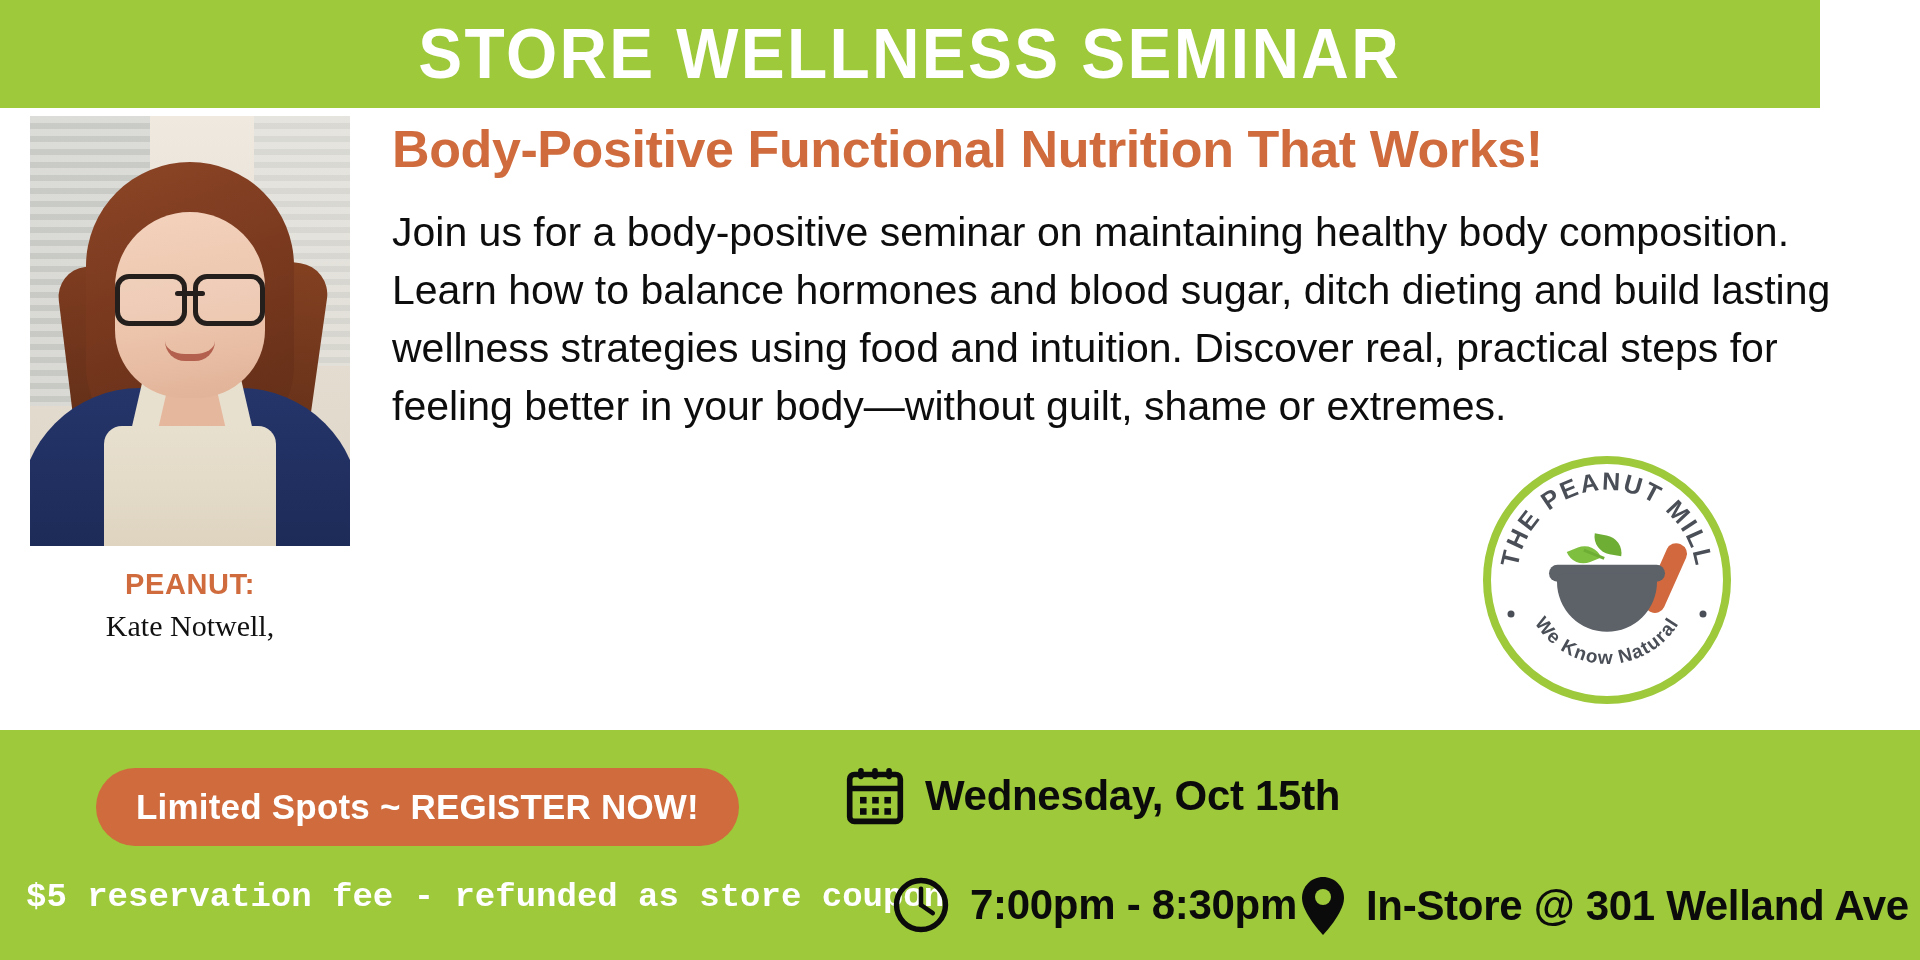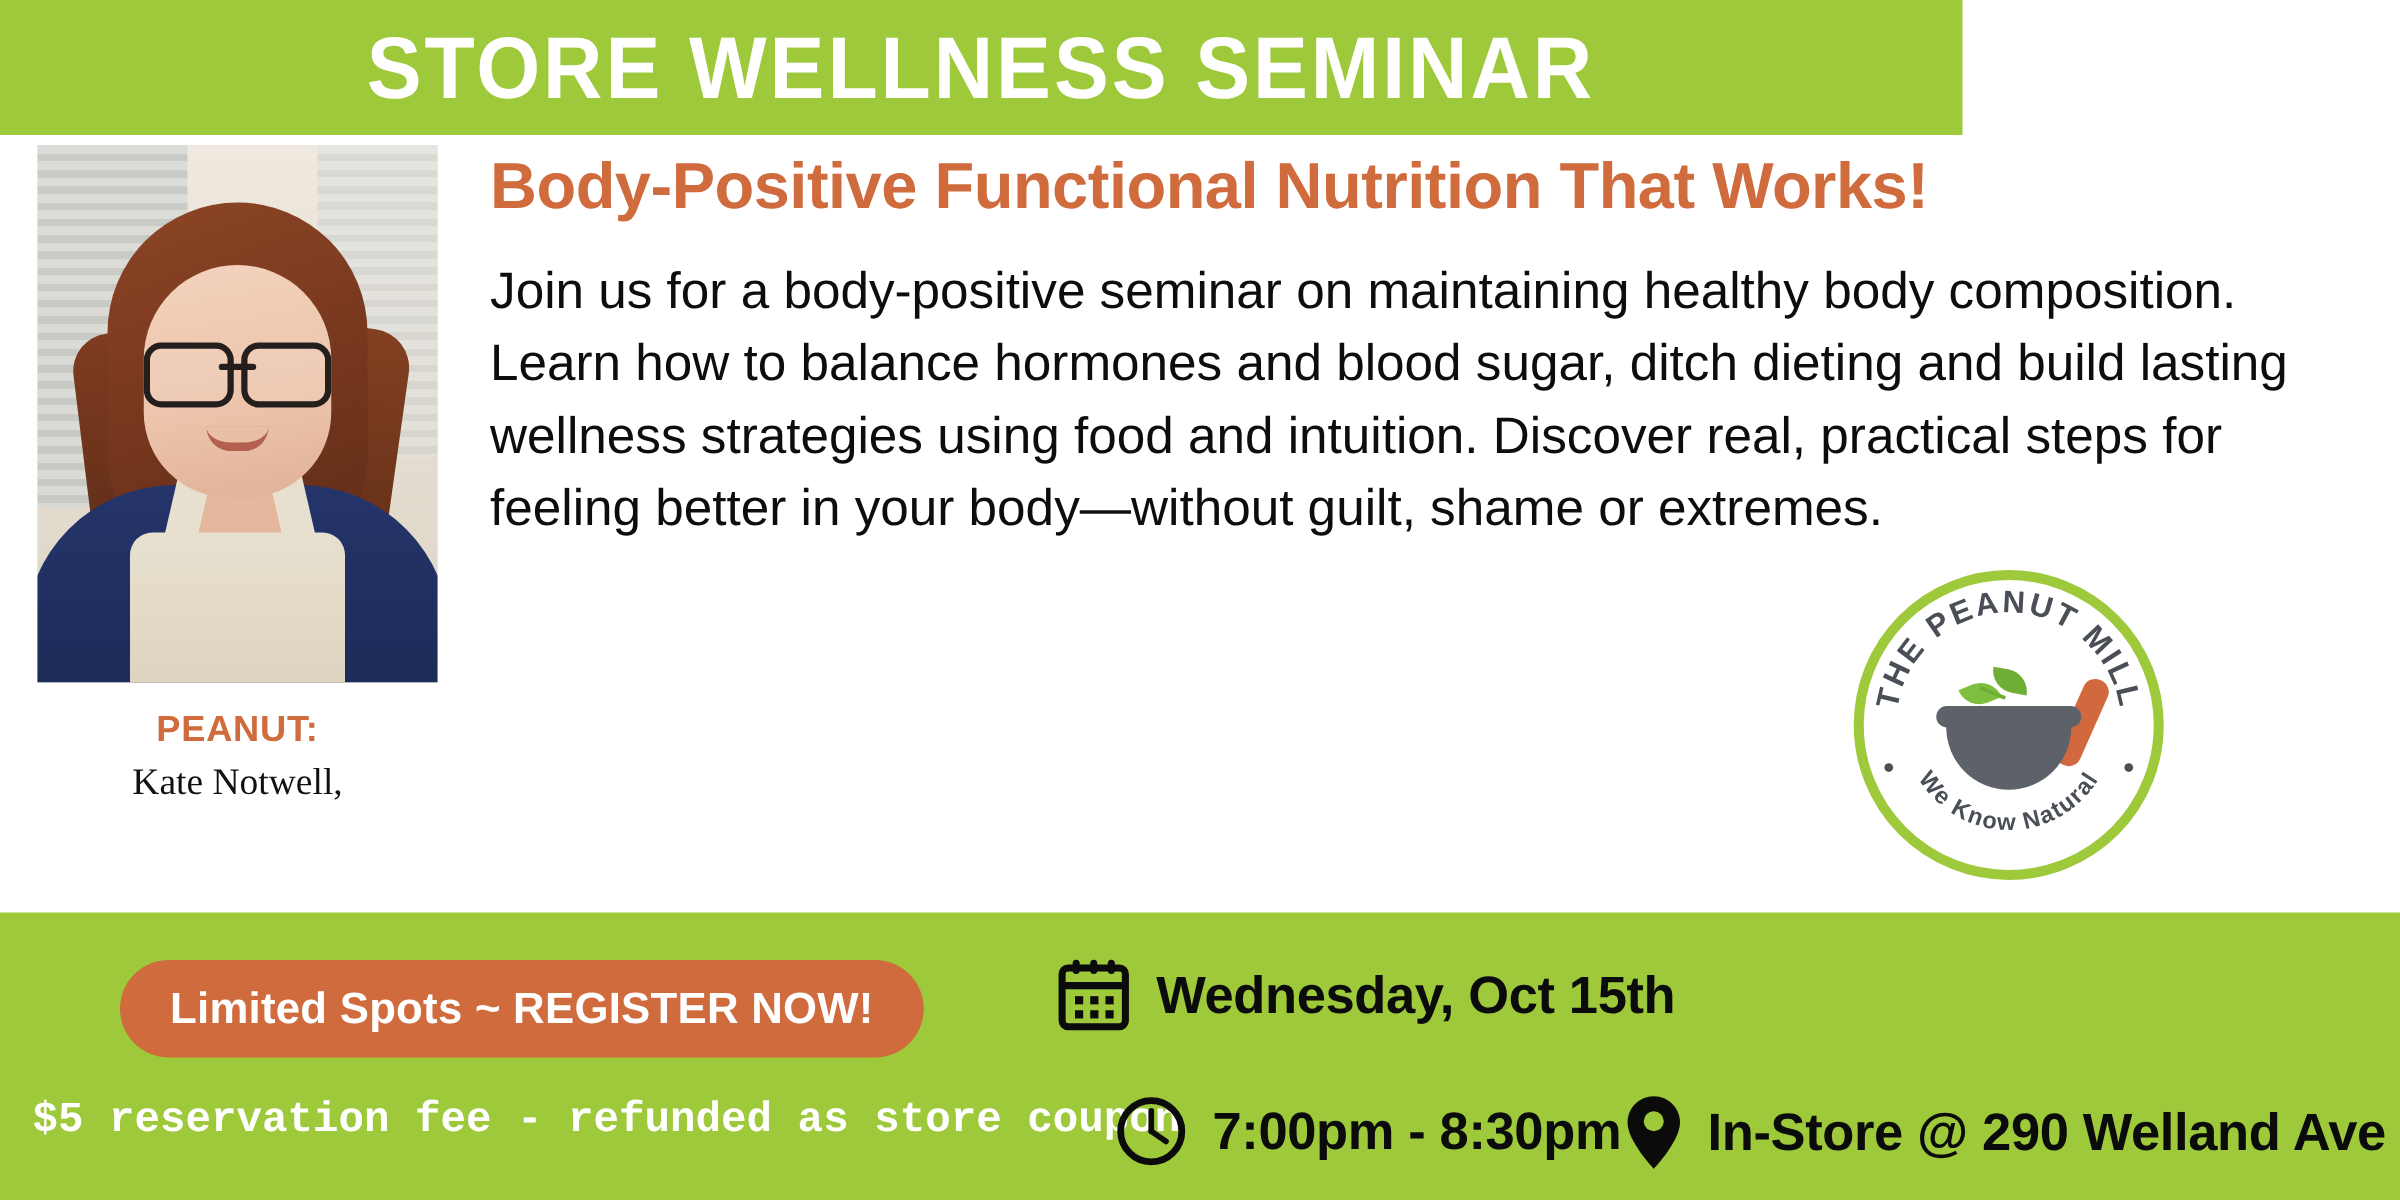--- a/index.html
+++ b/index.html
@@ -7,21 +7,21 @@
   body {
     font-family:"DejaVu Sans", sans-serif;
     background:#ffffff;
     overflow:hidden;
     position:relative;
   }
   .banner { position:relative; width:1920px; height:960px; background:#ffffff; overflow:hidden; }
 
   
   .header-bar {
-    position:absolute; left:0; top:0; width:1570px; height:108px;
+    position:absolute; left:0; top:0; width:1820px; height:108px;
     background:#9DC93B;
     display:flex; align-items:center; justify-content:center;
   }
   .header-title {
     color:#FFFFFF;
     font-family:"Liberation Sans", sans-serif;
     font-weight:700;
     font-size:70px;
     letter-spacing:2.5px;
     line-height:1;
@@ -349,17 +349,17 @@
       <span class="detail-text">7:00pm - 8:30pm</span>
     </div>
 
     <div class="detail-row row-loc">
       <span>
         <svg class="icon-svg" width="46" height="60" viewBox="0 0 44 60" xmlns="http://www.w3.org/2000/svg">
           <path d="M22 1 C10.4 1 1 10.4 1 22 C1 37 22 59 22 59 C22 59 43 37 43 22 C43 10.4 33.6 1 22 1 Z" fill="#0b0b0b"></path>
           <circle cx="22" cy="21" r="8" fill="#9DC93B"></circle>
         </svg>
       </span>
-      <span class="detail-text">In-Store @ 290 Welland Ave</span>
+      <span class="detail-text">In-Store @ 301 Welland Ave</span>
     </div>
 
   </div>
 </div>
 
 </body></html>

